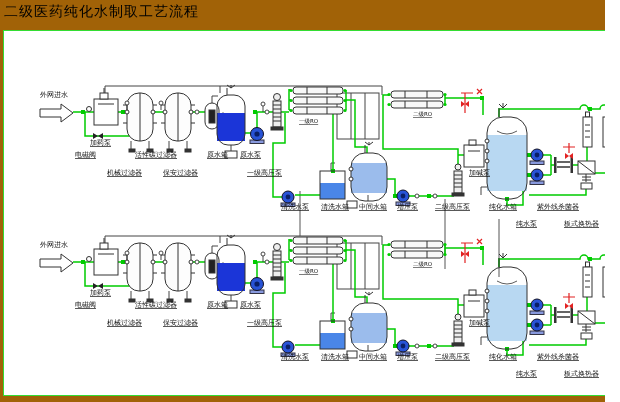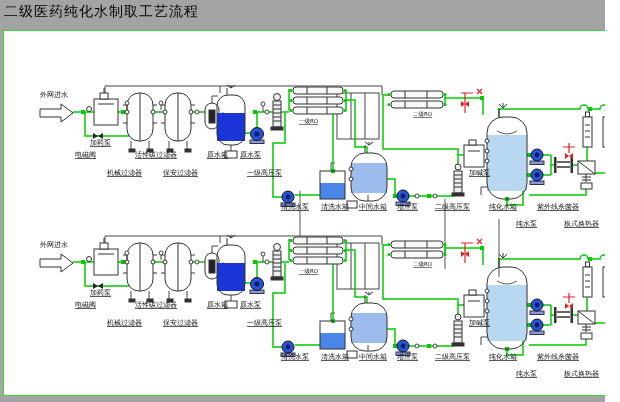--- a/index.html
+++ b/index.html
@@ -1,16 +1,16 @@
 <!DOCTYPE html>
 <html><head>
 <meta charset="utf-8">
 <style>
   html,body{margin:0;padding:0;background:#fff;}
-  .page{position:relative;width:605px;height:402px;background:#a3a3a3;overflow:hidden;
+  .page{position:relative;width:605px;height:402px;background:#a16207;overflow:hidden;
         font-family:"DejaVu Sans","Liberation Sans",sans-serif;}
   .title{position:absolute;left:4px;top:3px;font-size:14px;color:#000;letter-spacing:1px;}
   .canvas{position:absolute;left:3px;top:30px;width:607px;height:364px;
           border:1px solid #33dd33;background:#fff;}
   .train{position:absolute;left:1px;width:604px;height:152px;margin-left:32px;}
   #train-top{top:52px;}
   #train-bottom{top:202px;}
   svg{display:block;}
   text{font-family:"DejaVu Sans","Liberation Sans",sans-serif;fill:#111;}
   .lbl{font-size:7px;text-decoration:underline;}

